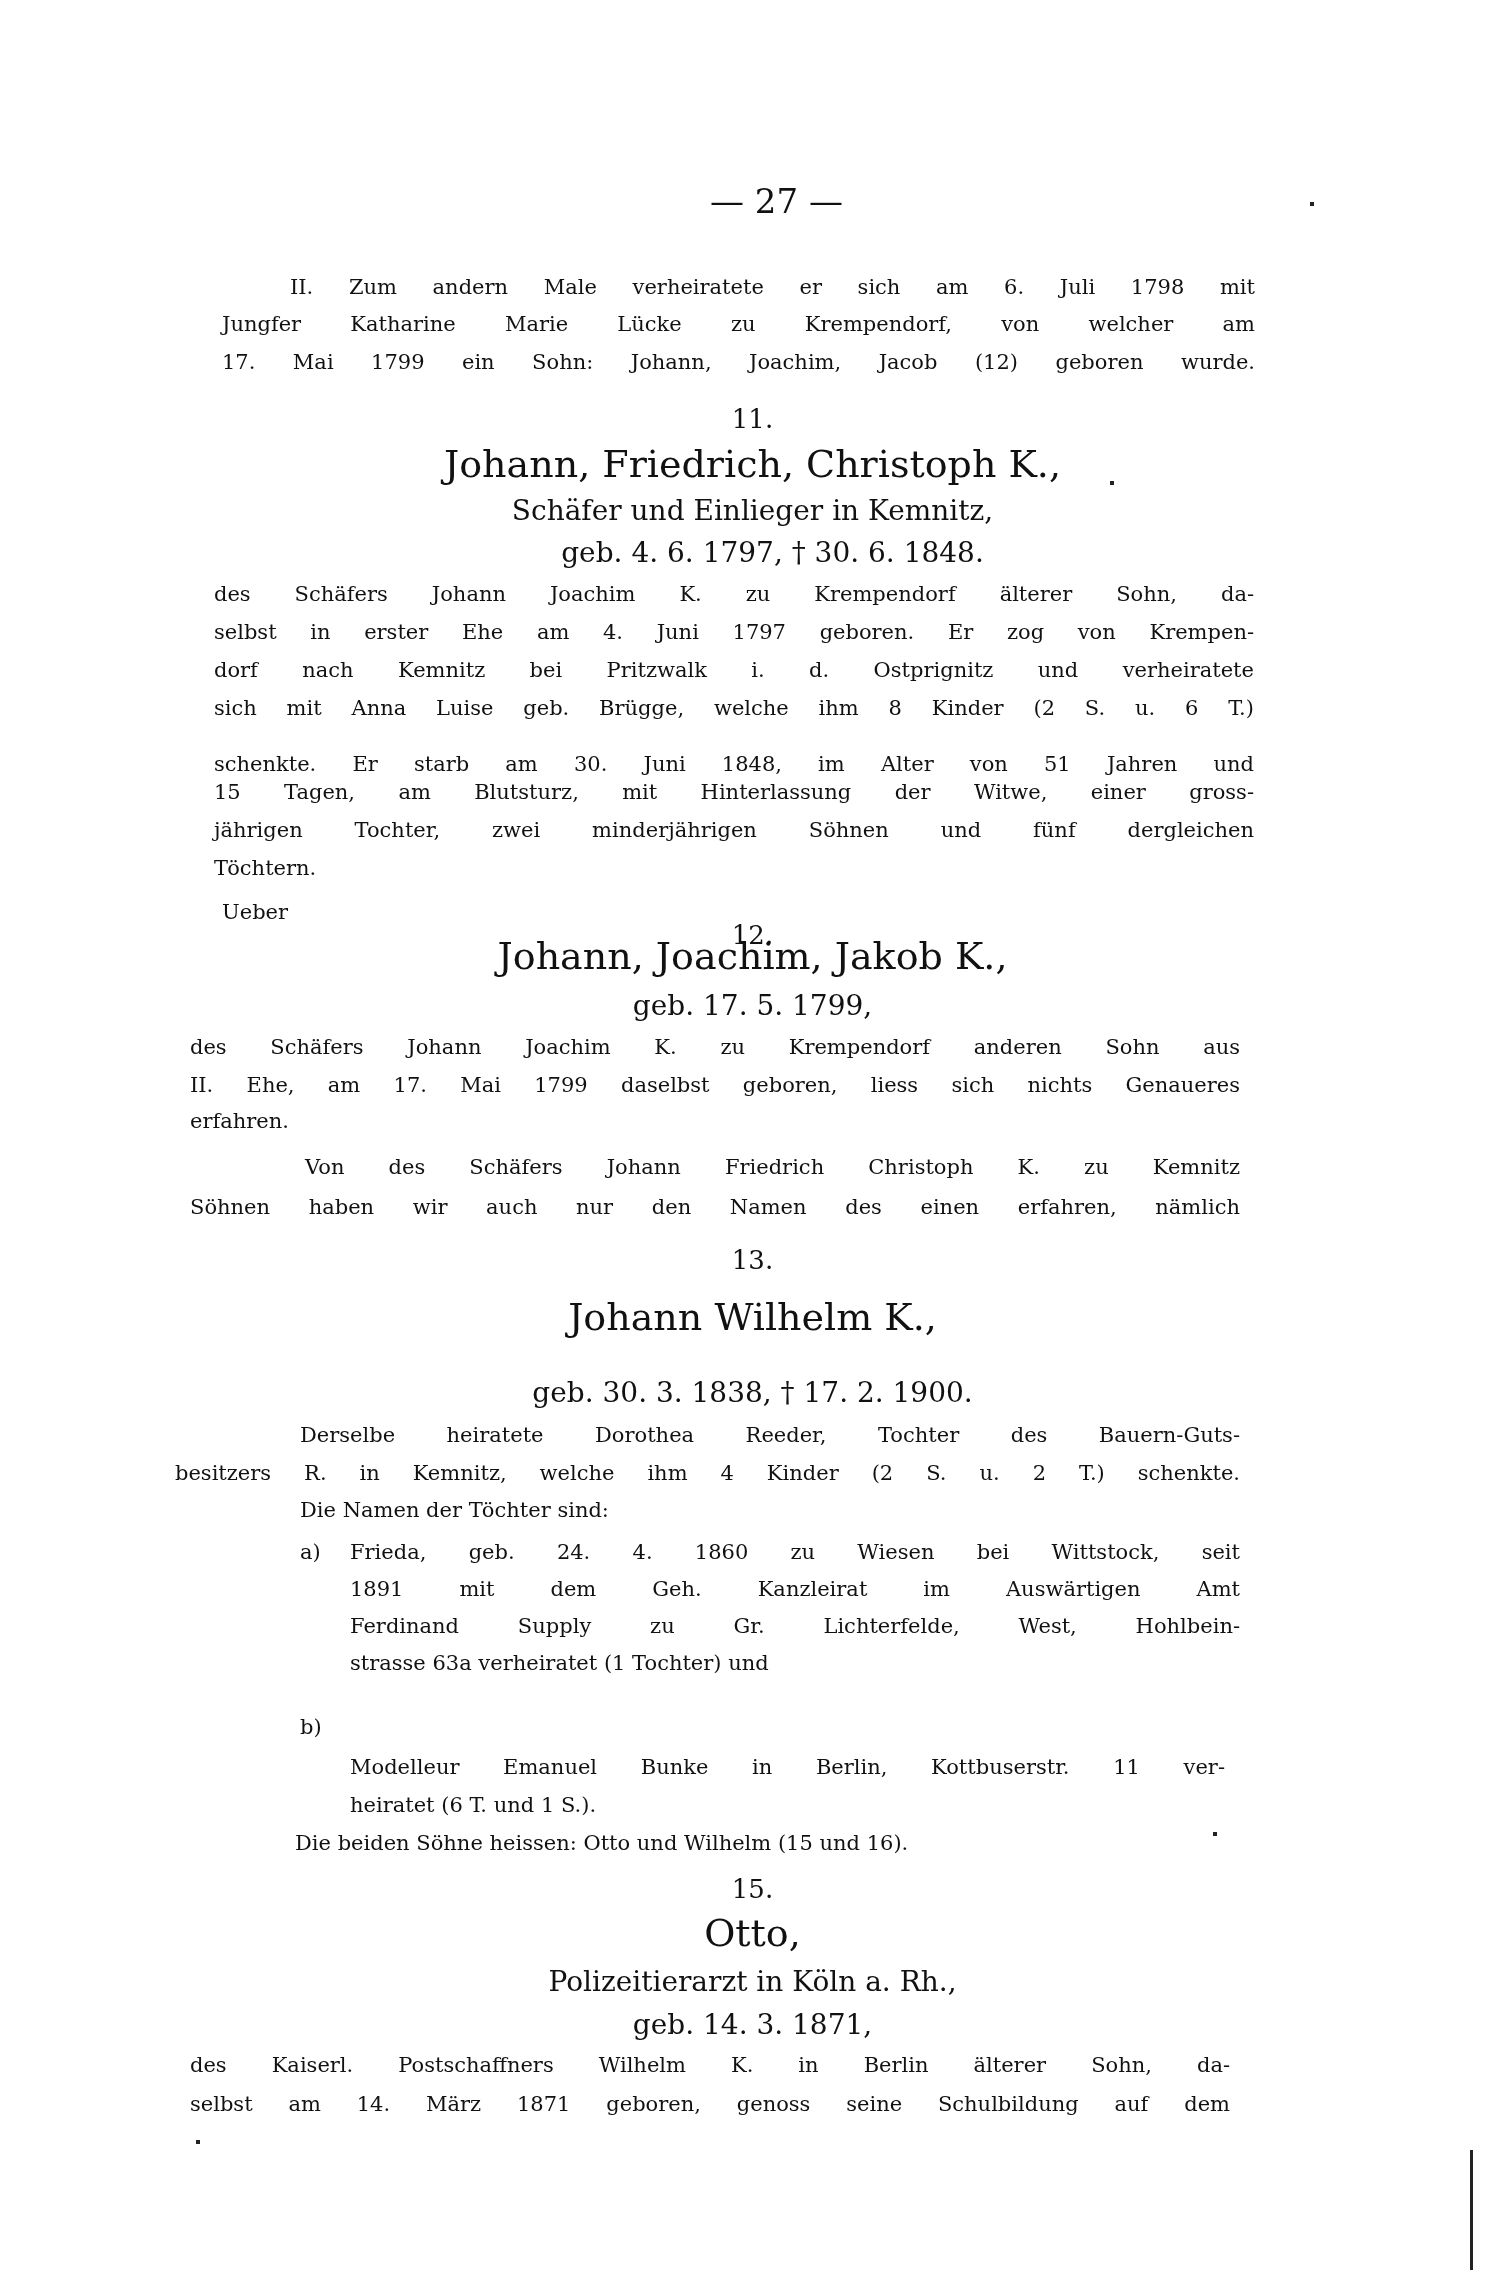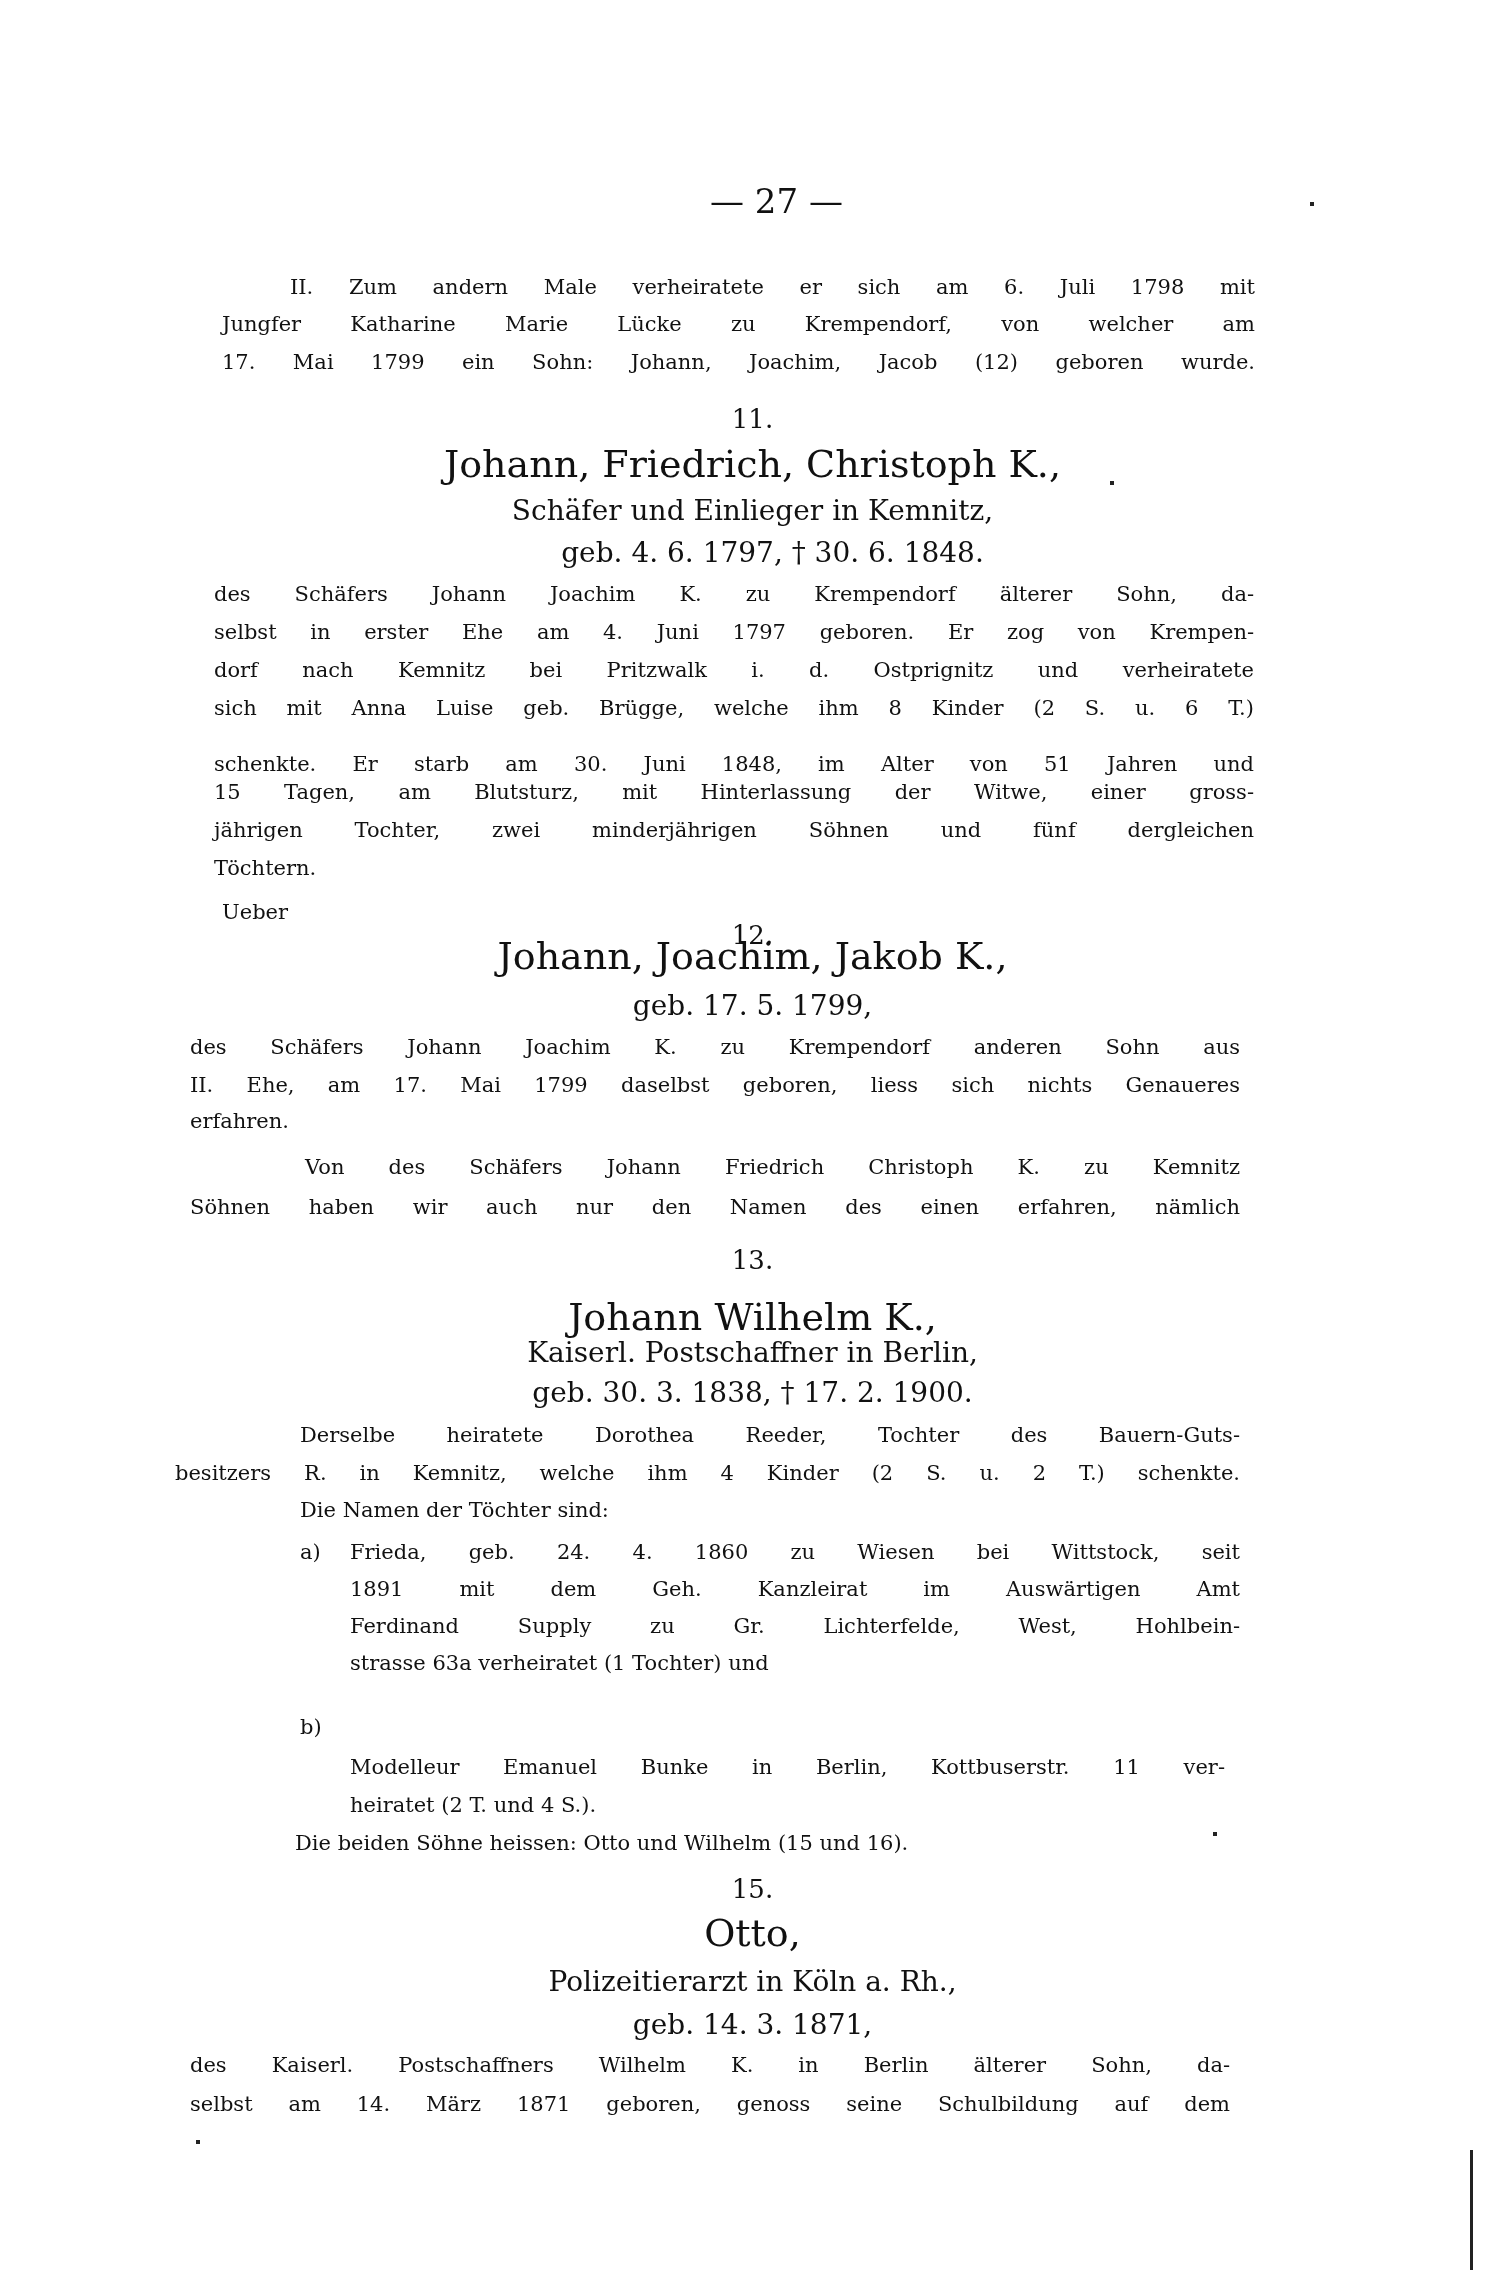--- a/index.html
+++ b/index.html
@@ -54,36 +54,35 @@
   <div class="line center sub" style="top:989px;">geb. 17. 5. 1799,</div>
   <div class="line just" style="left:190px; width:1050px; top:1030px;">des Schäfers Johann Joachim K. zu Krempendorf anderen Sohn aus</div>
   <div class="line just" style="left:190px; width:1050px; top:1068px;">II. Ehe, am 17. Mai 1799 daselbst geboren, liess sich nichts Genaueres</div>
   <div class="line" style="left:190px; top:1104px;">erfahren.</div>
 
   <div class="line just" style="left:305px; width:935px; top:1150px;">Von des Schäfers Johann Friedrich Christoph K. zu Kemnitz</div>
   <div class="line just" style="left:190px; width:1050px; top:1190px;">Söhnen haben wir auch nur den Namen des einen erfahren, nämlich</div>
 
   <div class="line center num" style="top:1243px;">13.</div>
   <div class="line center name" style="top:1283px;margin-top:11px;">Johann Wilhelm K.,</div>
-  <div class="line center sub" style="top:1336px;">Kaiserl. Postschaffner in Berlin,</div>
   <div class="line center sub" style="top:1376px;">geb. 30. 3. 1838, † 17. 2. 1900.</div>
 
   <div class="line just" style="left:300px; width:940px; top:1418px;">Derselbe heiratete Dorothea Reeder, Tochter des Bauern-Guts-</div>
   <div class="line just" style="left:175px; width:1065px; top:1456px;">besitzers R. in Kemnitz, welche ihm 4 Kinder (2 S. u. 2 T.) schenkte.</div>
   <div class="line" style="left:300px; top:1493px;">Die Namen der Töchter sind:</div>
 
   <div class="line" style="left:300px; top:1535px;">a)</div>
   <div class="line just" style="left:350px; width:890px; top:1535px;">Frieda, geb. 24. 4. 1860 zu Wiesen bei Wittstock, seit</div>
   <div class="line just" style="left:350px; width:890px; top:1572px;">1891 mit dem Geh. Kanzleirat im Auswärtigen Amt</div>
   <div class="line just" style="left:350px; width:890px; top:1609px;">Ferdinand Supply zu Gr. Lichterfelde, West, Hohlbein-</div>
   <div class="line" style="left:350px; top:1646px;">strasse 63a verheiratet (1 Tochter) und</div>
 
   <div class="line" style="left:300px; top:1710px;">b)</div>
   <div class="line just" style="left:350px; width:875px; top:1750px;">Modelleur Emanuel Bunke in Berlin, Kottbuserstr. 11 ver-</div>
-  <div class="line" style="left:350px; top:1788px;">heiratet (2 T. und 4 S.).</div>
+  <div class="line" style="left:350px; top:1788px;">heiratet (6 T. und 1 S.).</div>
 
   <div class="line" style="left:295px; top:1826px;">Die beiden Söhne heissen: Otto und Wilhelm (15 und 16).</div>
 
   <div class="line center num" style="top:1872px;">15.</div>
   <div class="line center sub" style="top:1965px;">Polizeitierarzt in Köln a. Rh.,</div>
   <div class="line center name" style="top:1910px;">Otto,</div>
   <div class="line center sub" style="top:2008px;">geb. 14. 3. 1871,</div>
   <div class="line just" style="left:190px; width:1040px; top:2048px;">des Kaiserl. Postschaffners Wilhelm K. in Berlin älterer Sohn, da-</div>
   <div class="line just" style="left:190px; width:1040px; top:2087px;">selbst am 14. März 1871 geboren, genoss seine Schulbildung auf dem</div>
 

